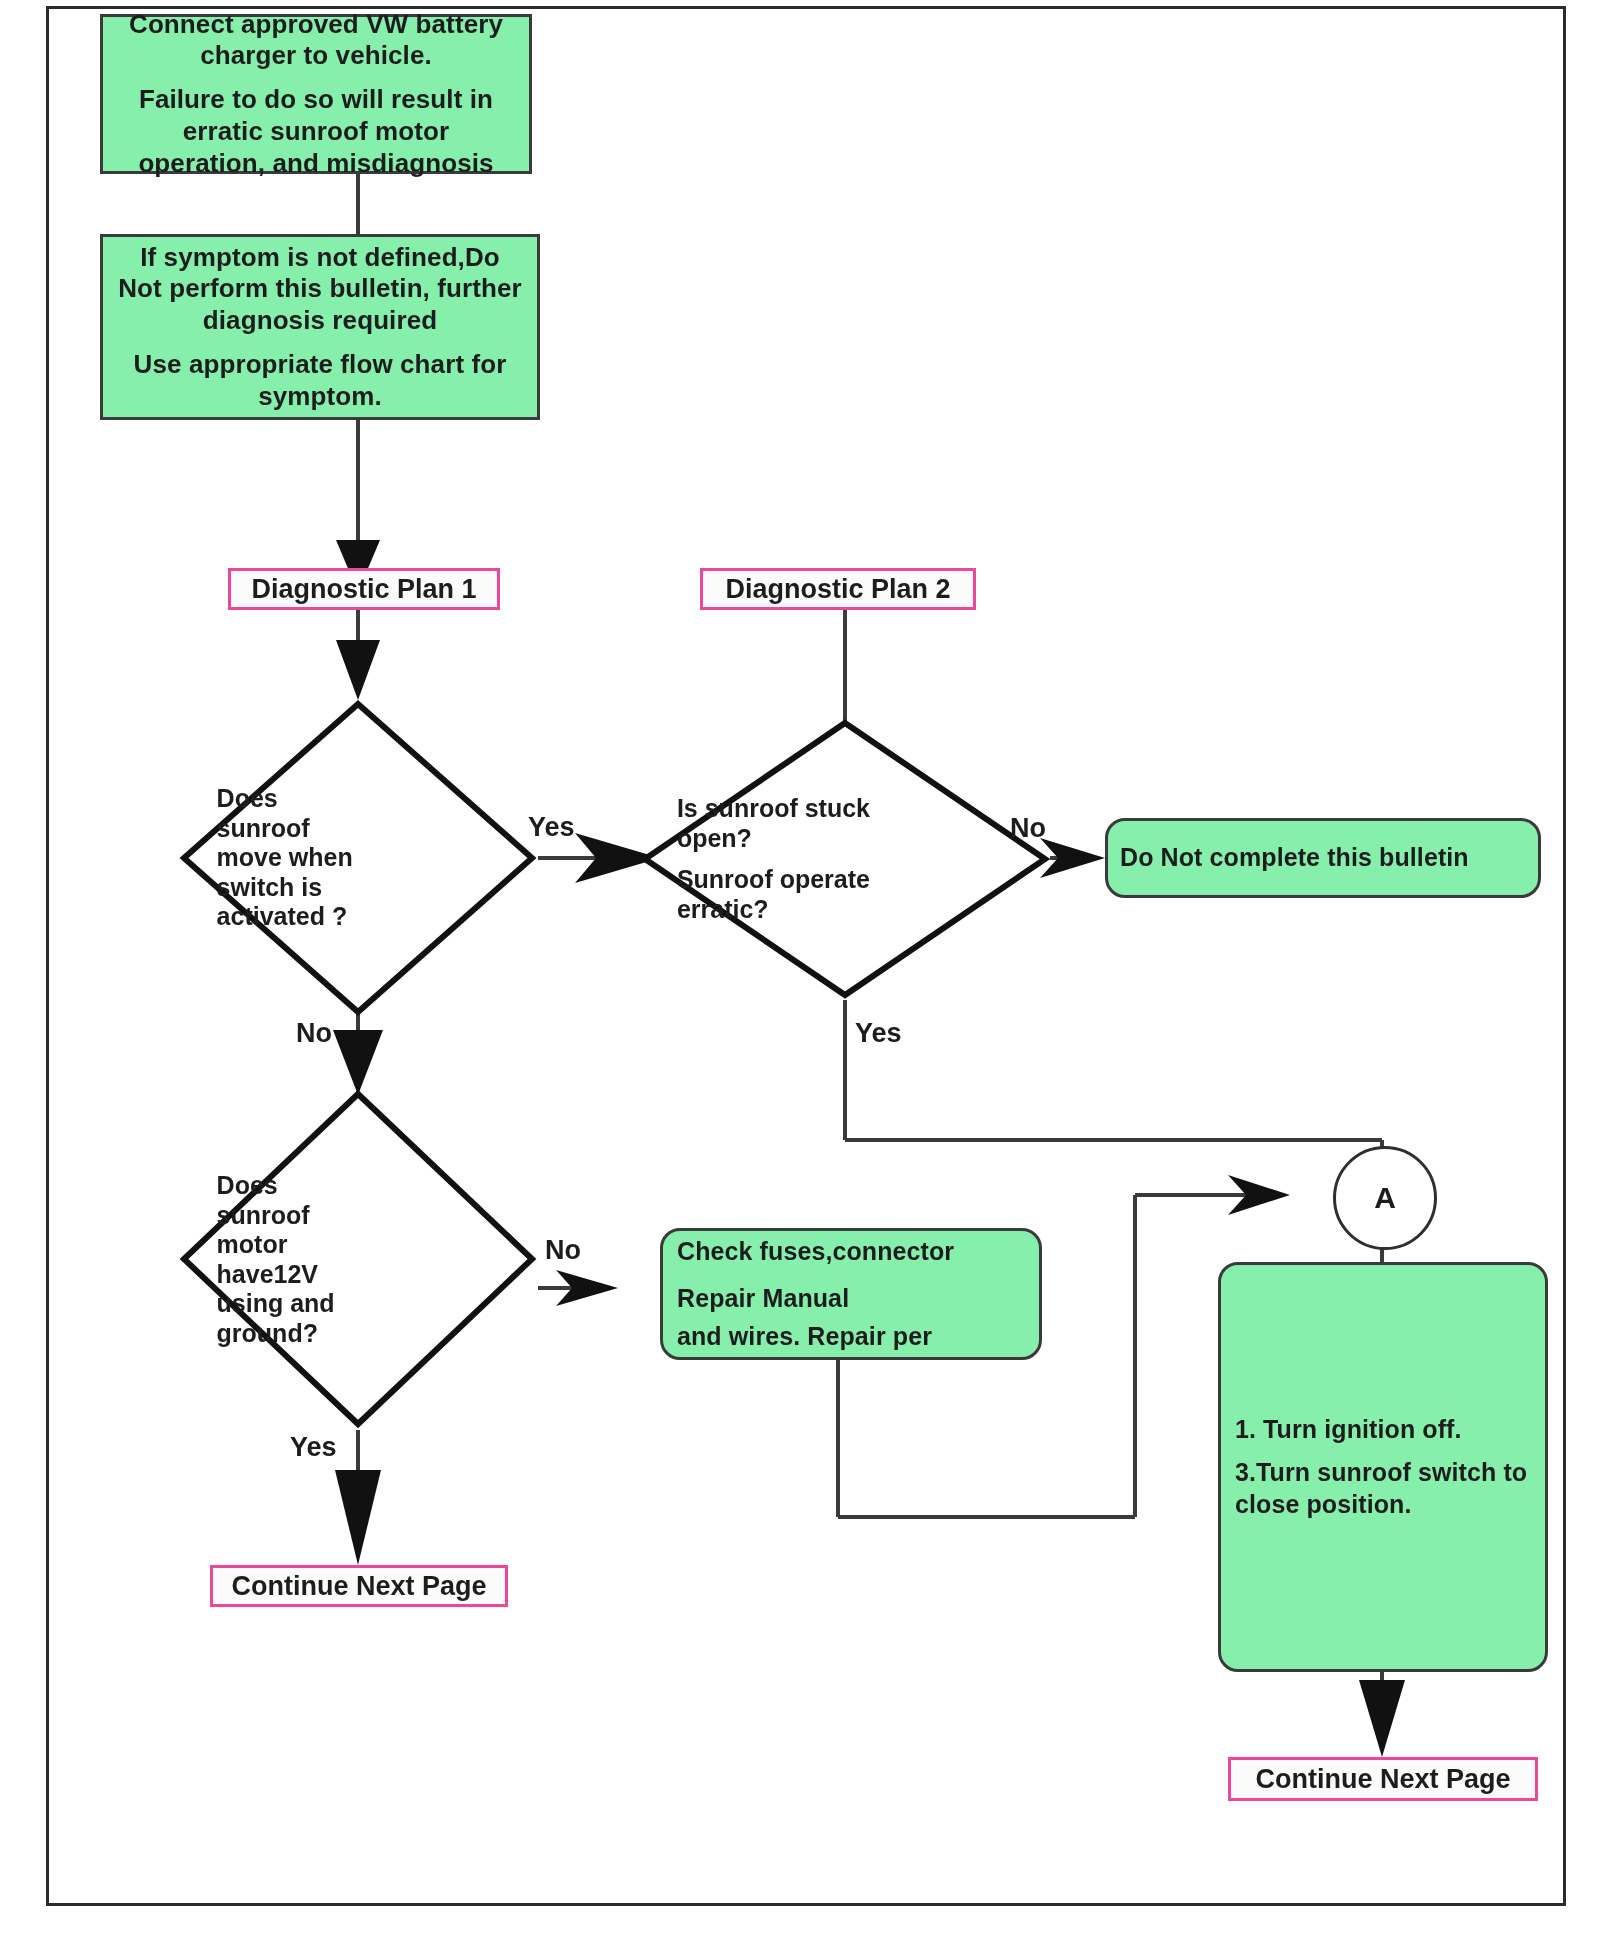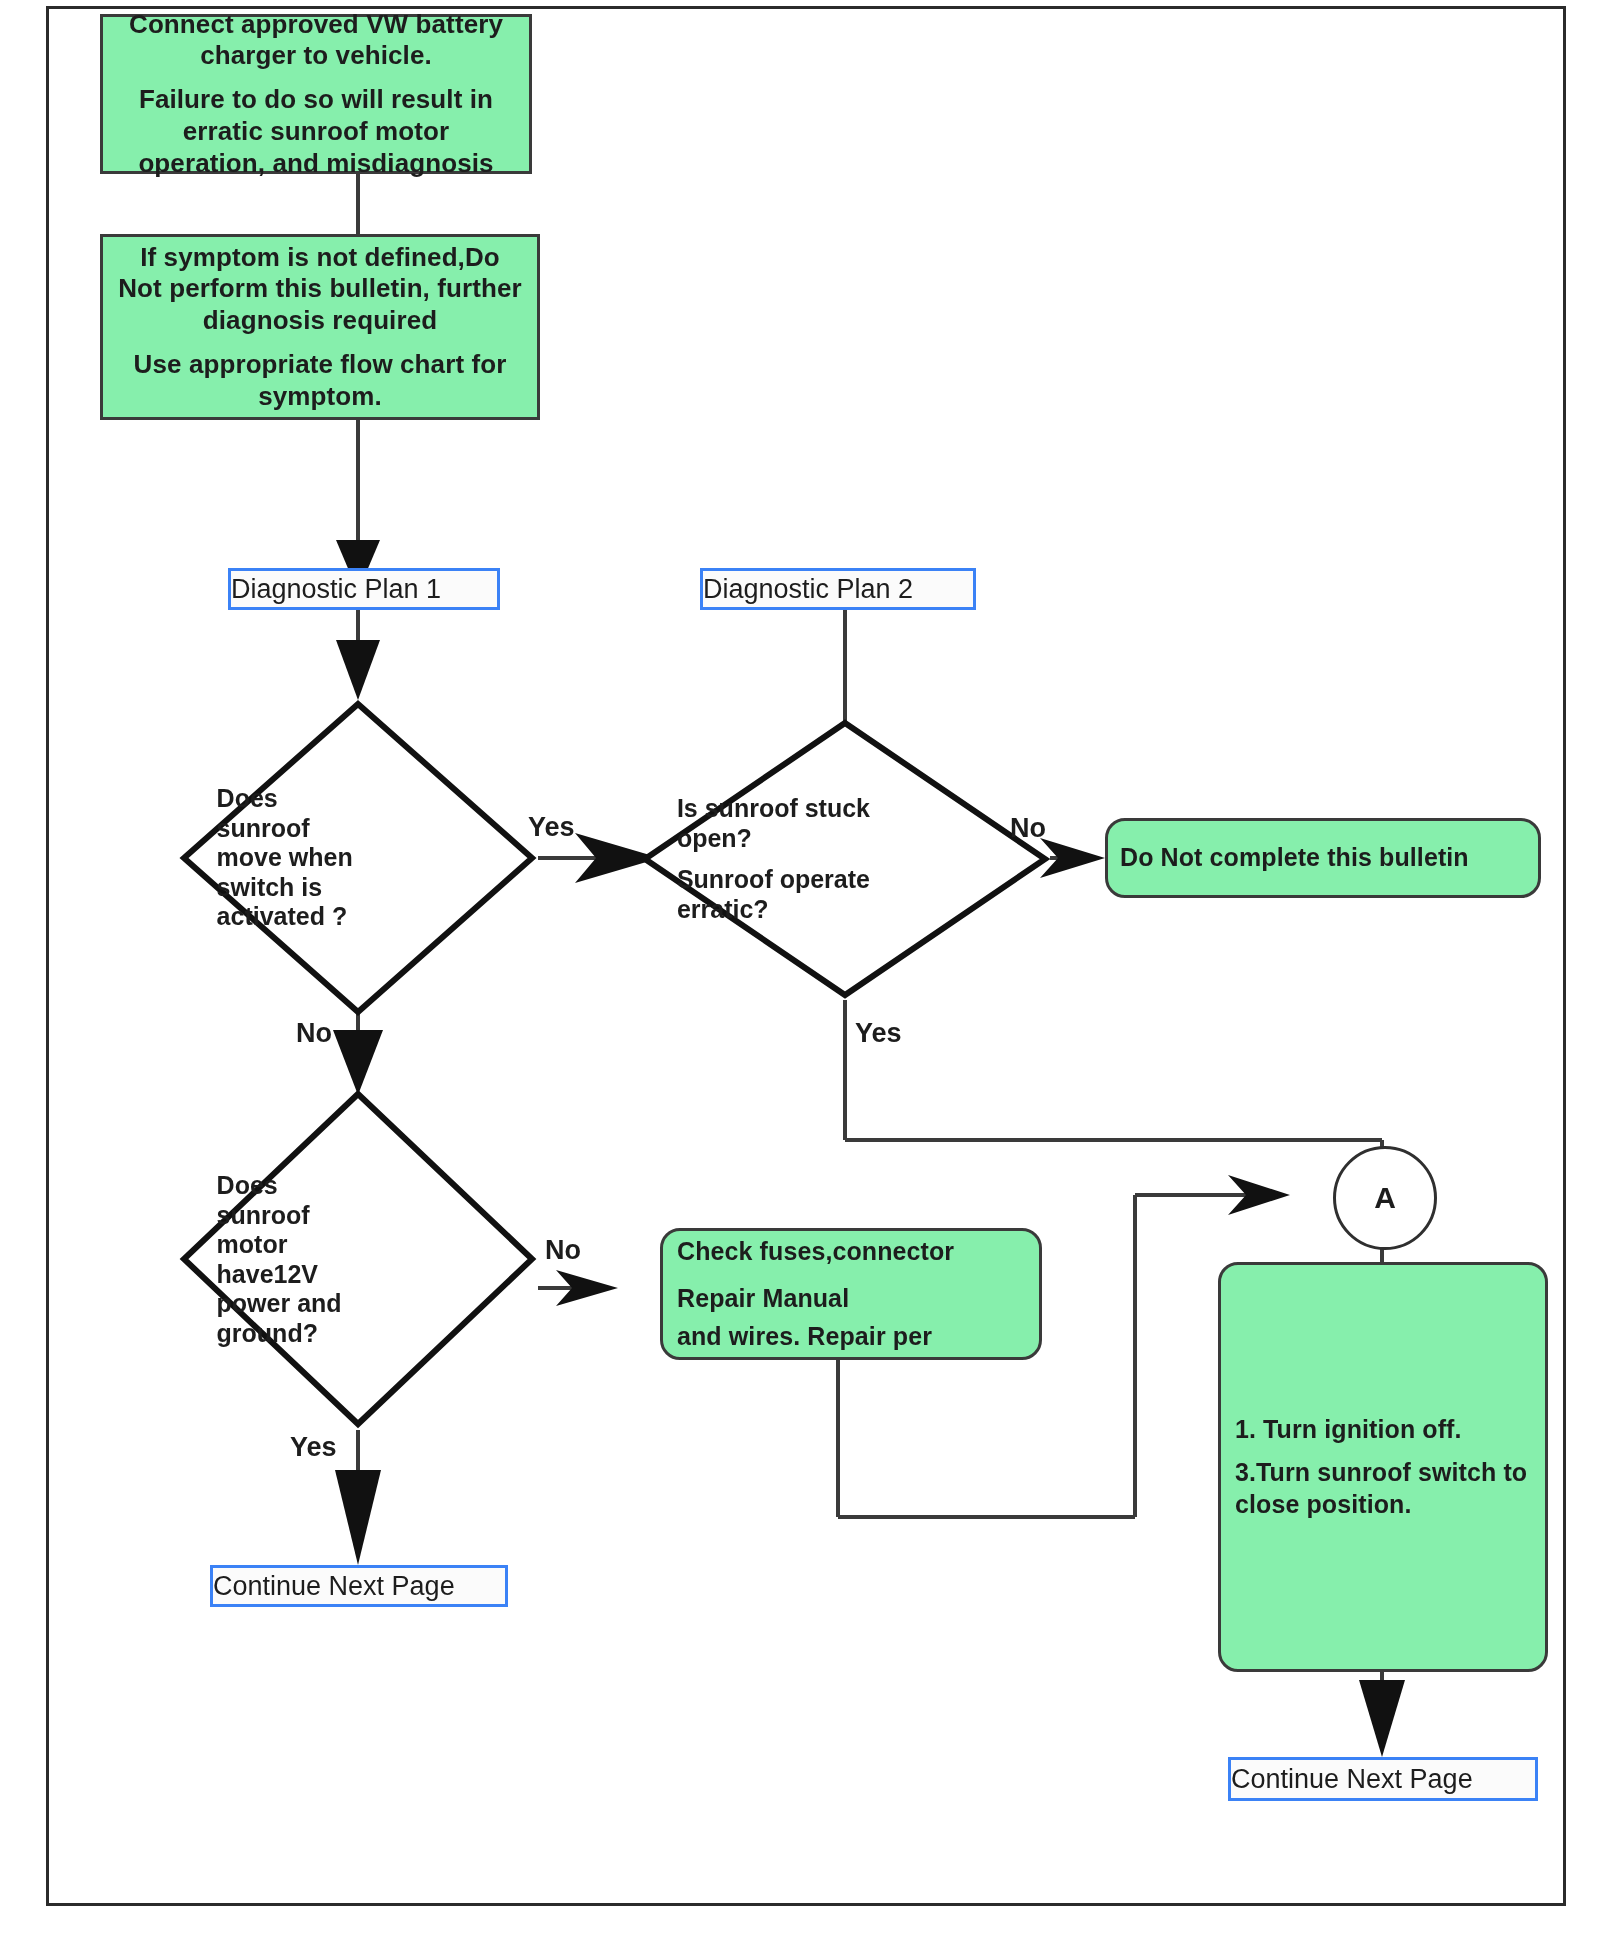--- a/index.html
+++ b/index.html
@@ -52,25 +52,26 @@
   }
   .procbox .line {
     display: block;
   }
   .center { text-align: center; }
   .left   { text-align: left; border-radius: 20px; }
   .para   { margin: 0 0 12px 0; }
   .para:last-child { margin-bottom: 0; }
 
   .tagbox {
-    border: 3px solid #3b82f6;
+    border: 3px solid #ec4899;
     background: #fbfbfb;
     display: flex;
     align-items: center;
-    font-weight: normal;
+    justify-content: center;
+    font-weight: bold;
     white-space: nowrap;
   }
 
   .diamond {
     position: absolute;
   }
   .diamond .shape {
     position: absolute;
     left: 0; top: 0;
     width: 100%; height: 100%;
@@ -237,21 +238,21 @@
 
   <div class="diamond leftalign" style="left:178px; top:1088px; width:360px; height:342px;">
     <svg class="shape" viewBox="0 0 360 342" xmlns="http://www.w3.org/2000/svg">
       <polygon points="180,6 354,171 180,336 6,171" fill="#ffffff" stroke="#111111" stroke-width="6"></polygon>
     </svg>
     <div class="dtext" style="font-size:25px;">
       <span style="display:block">Does</span>
       <span style="display:block">sunroof</span>
       <span style="display:block">motor</span>
       <span style="display:block">have12V</span>
-      <span style="display:block">power and</span>
+      <span style="display:block">using and</span>
       <span style="display:block">ground?</span>
     </div>
   </div>
 
   <div class="node procbox left" style="left:660px; top:1228px; width:382px; height:132px; padding:8px 14px; font-size:25px; line-height:1.5;">
     <span class="line" style="margin-bottom:10px;">Check fuses,connector</span>
     <span class="line">Repair Manual</span>
     <span class="line">and wires. Repair per</span>
   </div>
 

